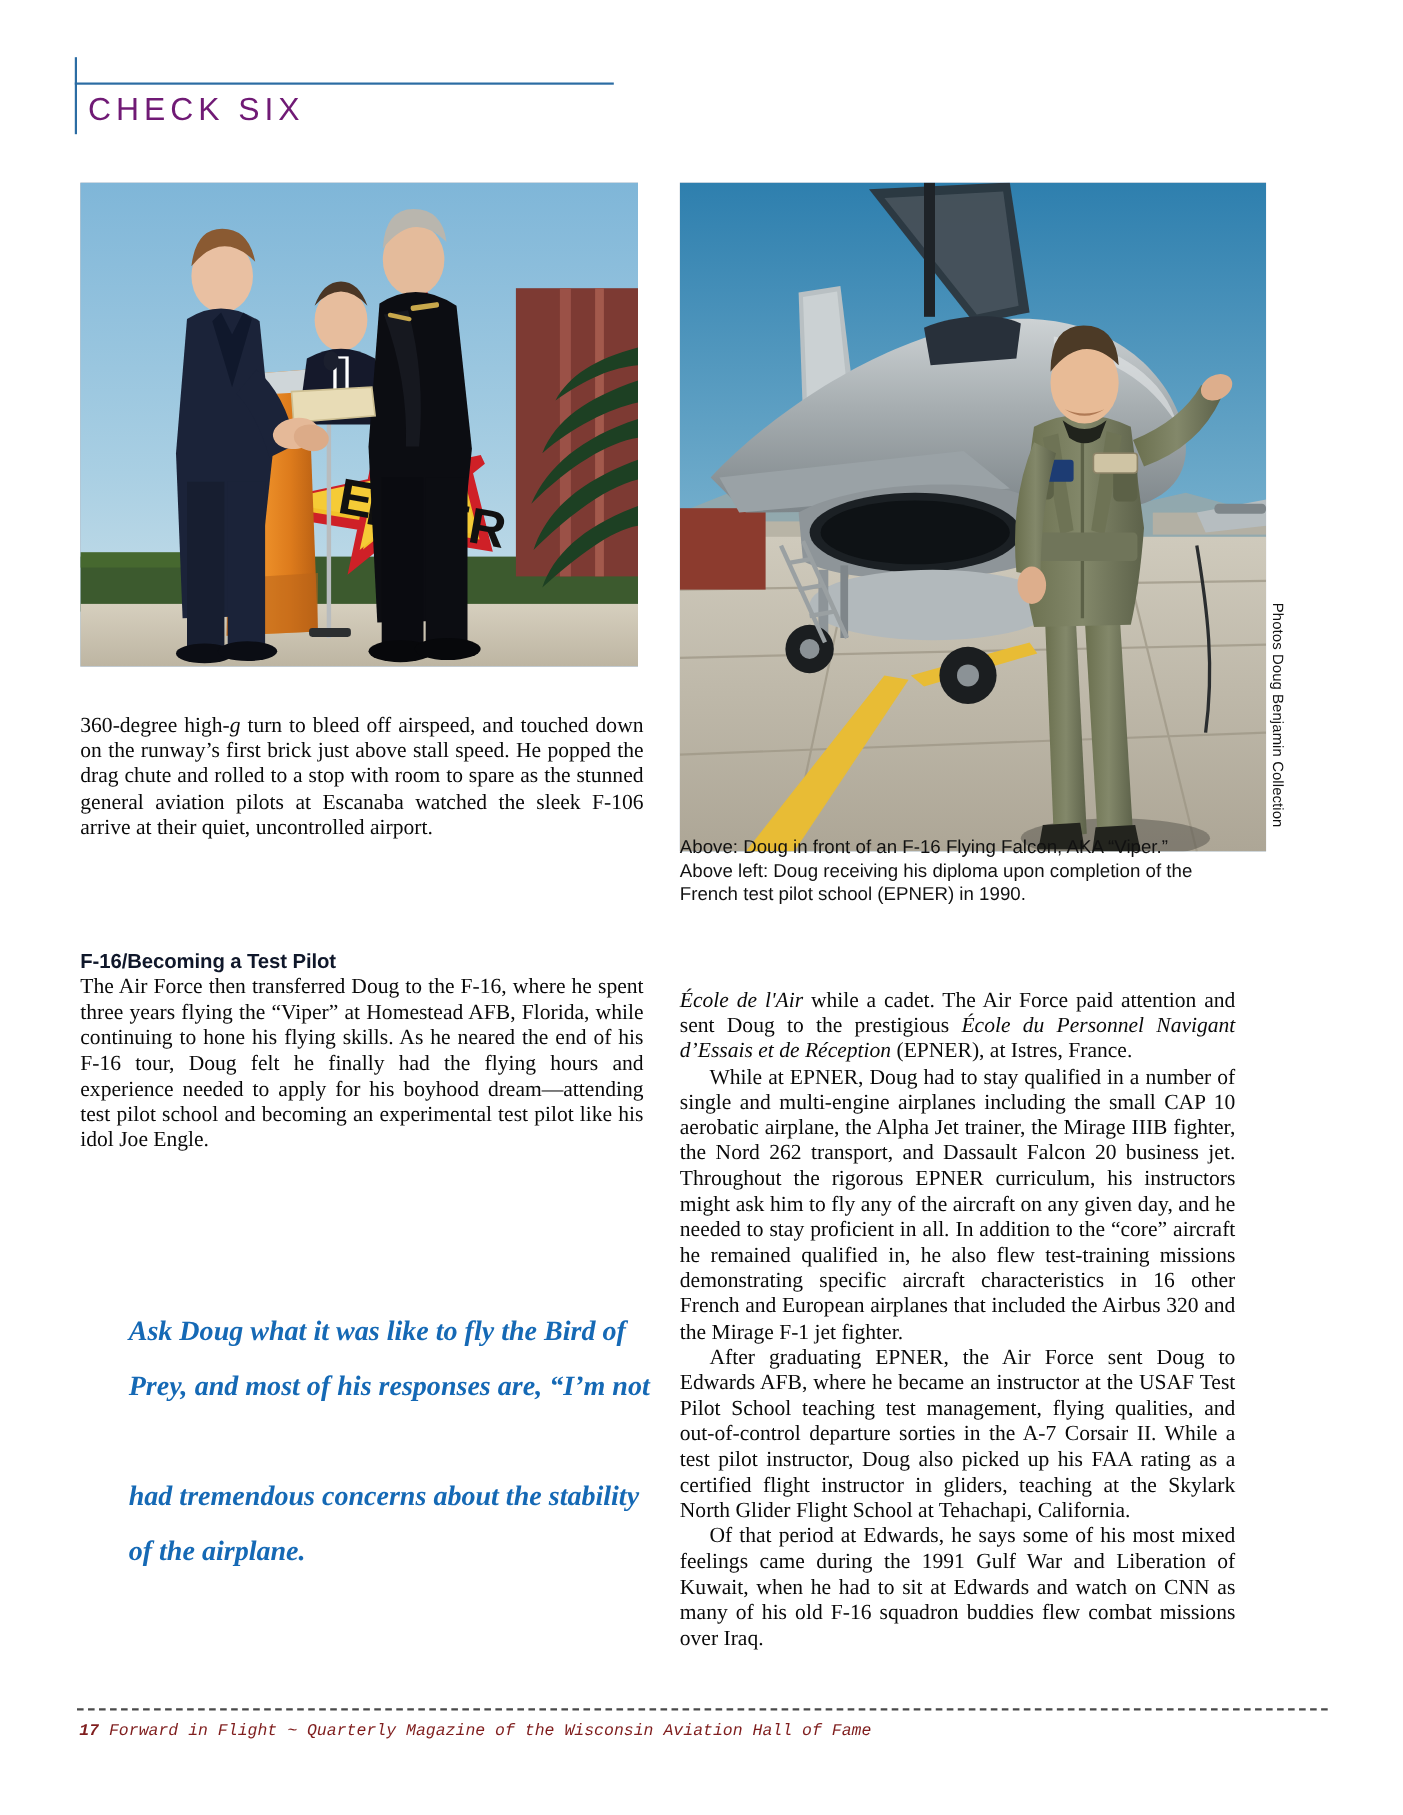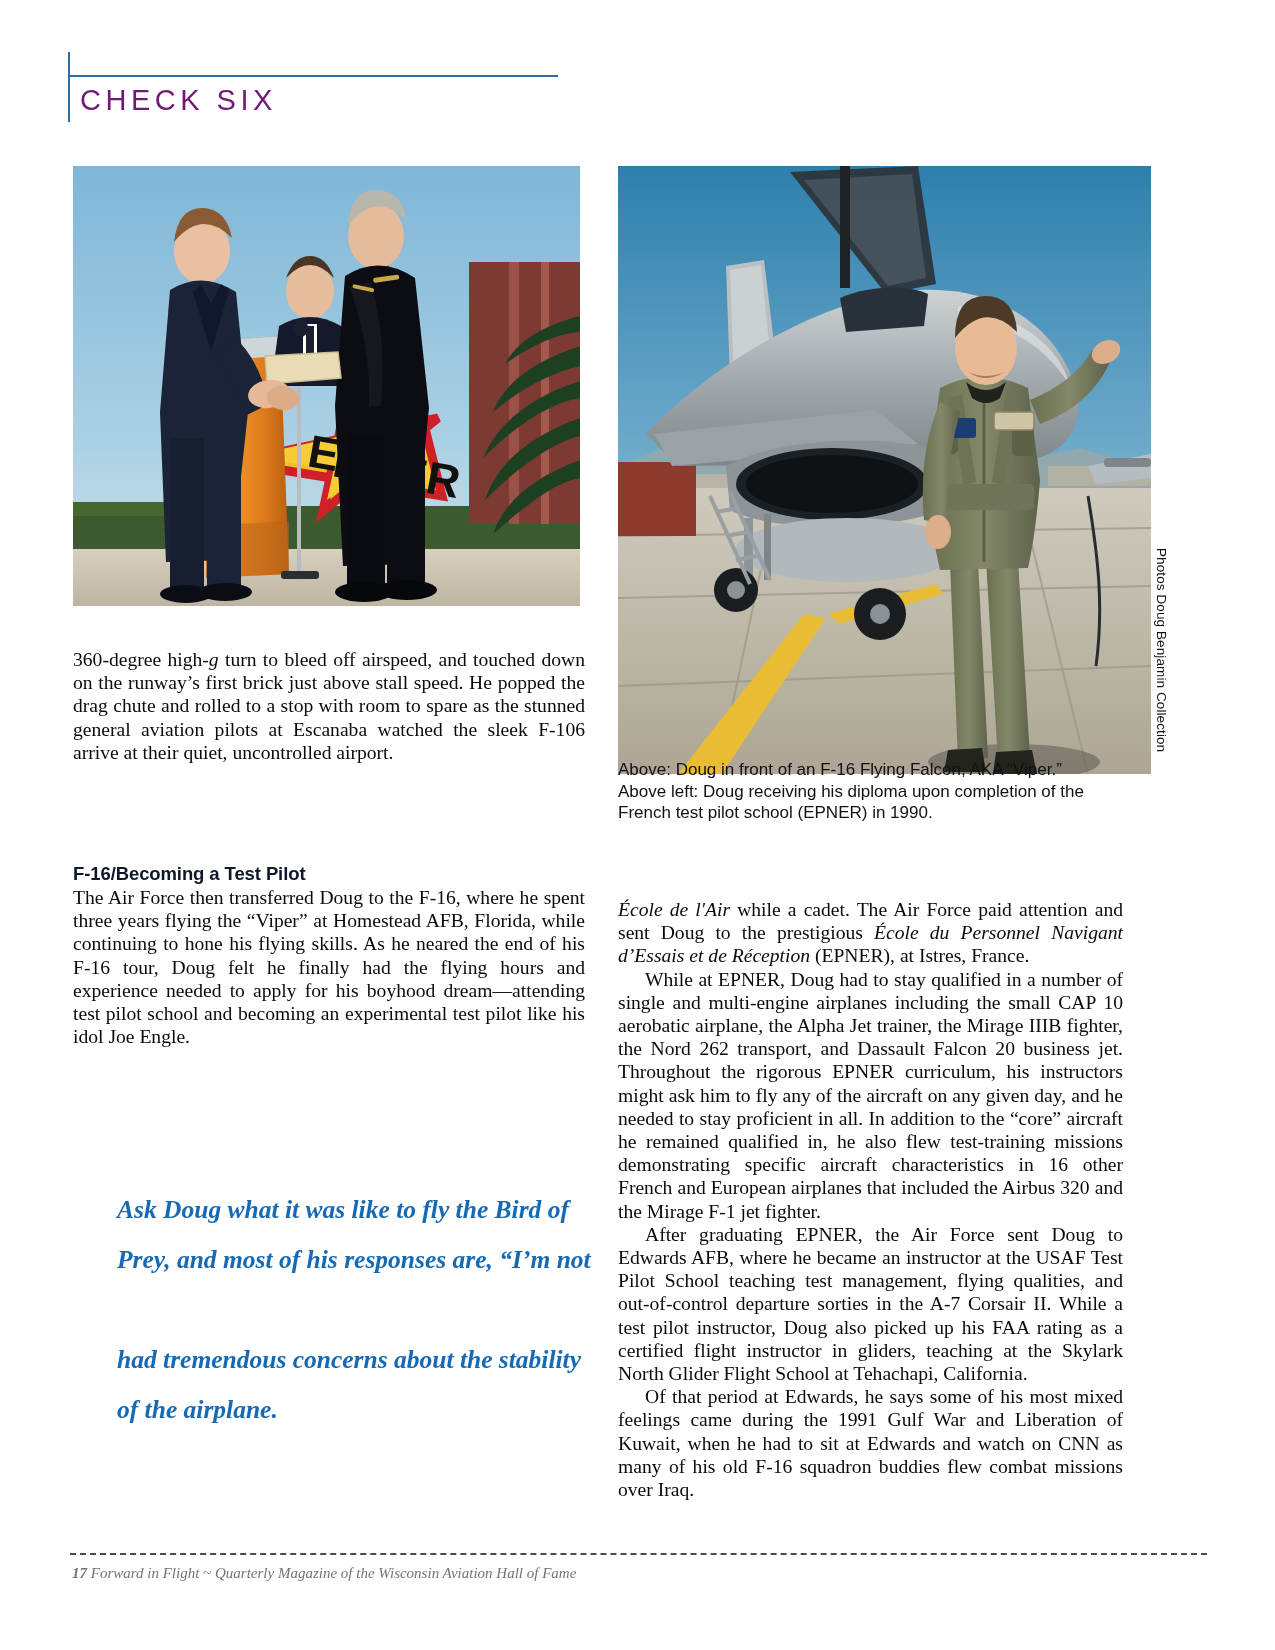--- a/index.html
+++ b/index.html
@@ -151,24 +151,24 @@
     left: 70px;
     top: 1553px;
     width: 1137px;
     height: 0;
     border-top: 2px dashed #4a4a4a;
   }
   .footer {
     position: absolute;
     left: 72px;
     top: 1565px;
-    font-family: Liberation Serif, serif;
+    font-family: Liberation Mono, monospace;
     font-size: 15px;
     font-style: italic;
-    color: #737373;
+    color: #7f1d1d;
     white-space: nowrap;
   }
   .footer .pagenum {
     font-weight: bold;
     font-style: italic;
   }
 </style>
 </head>
 <body>
 

